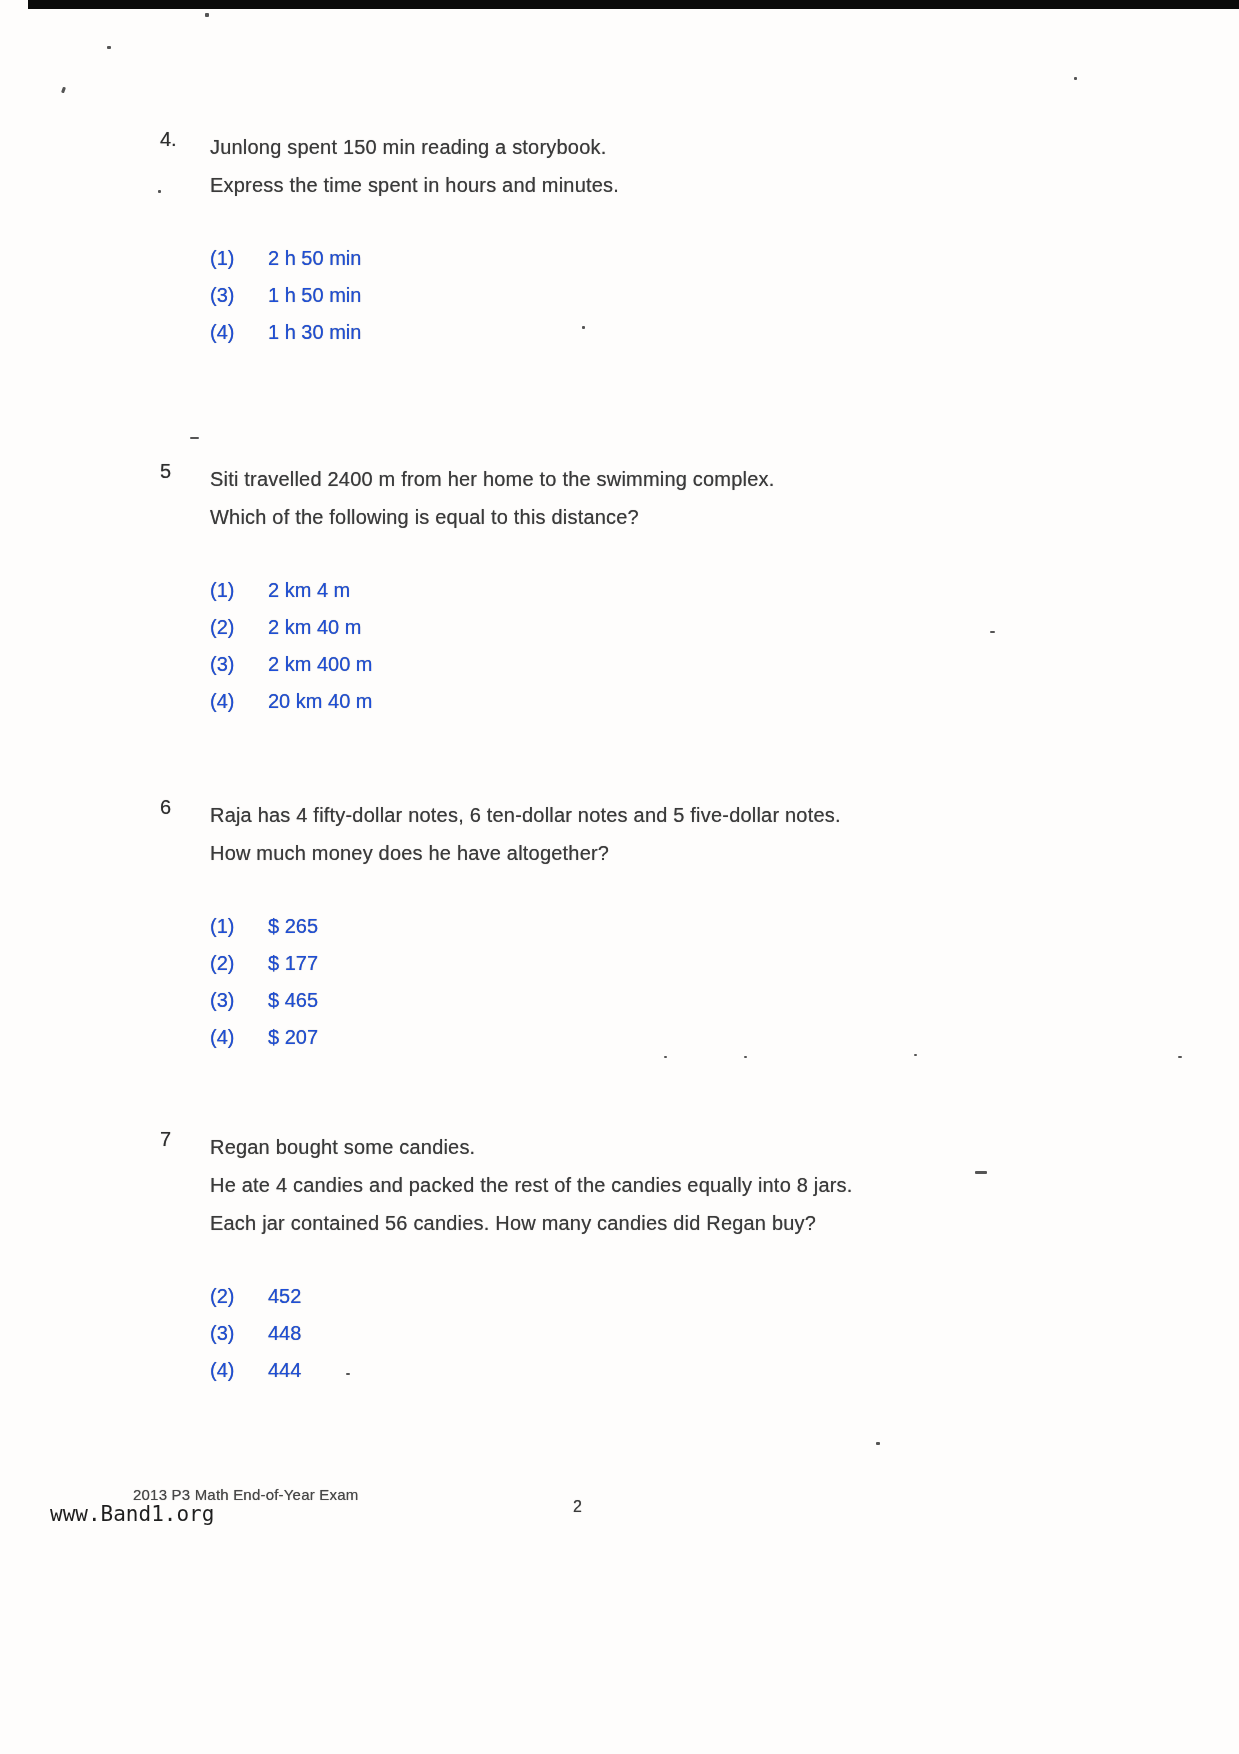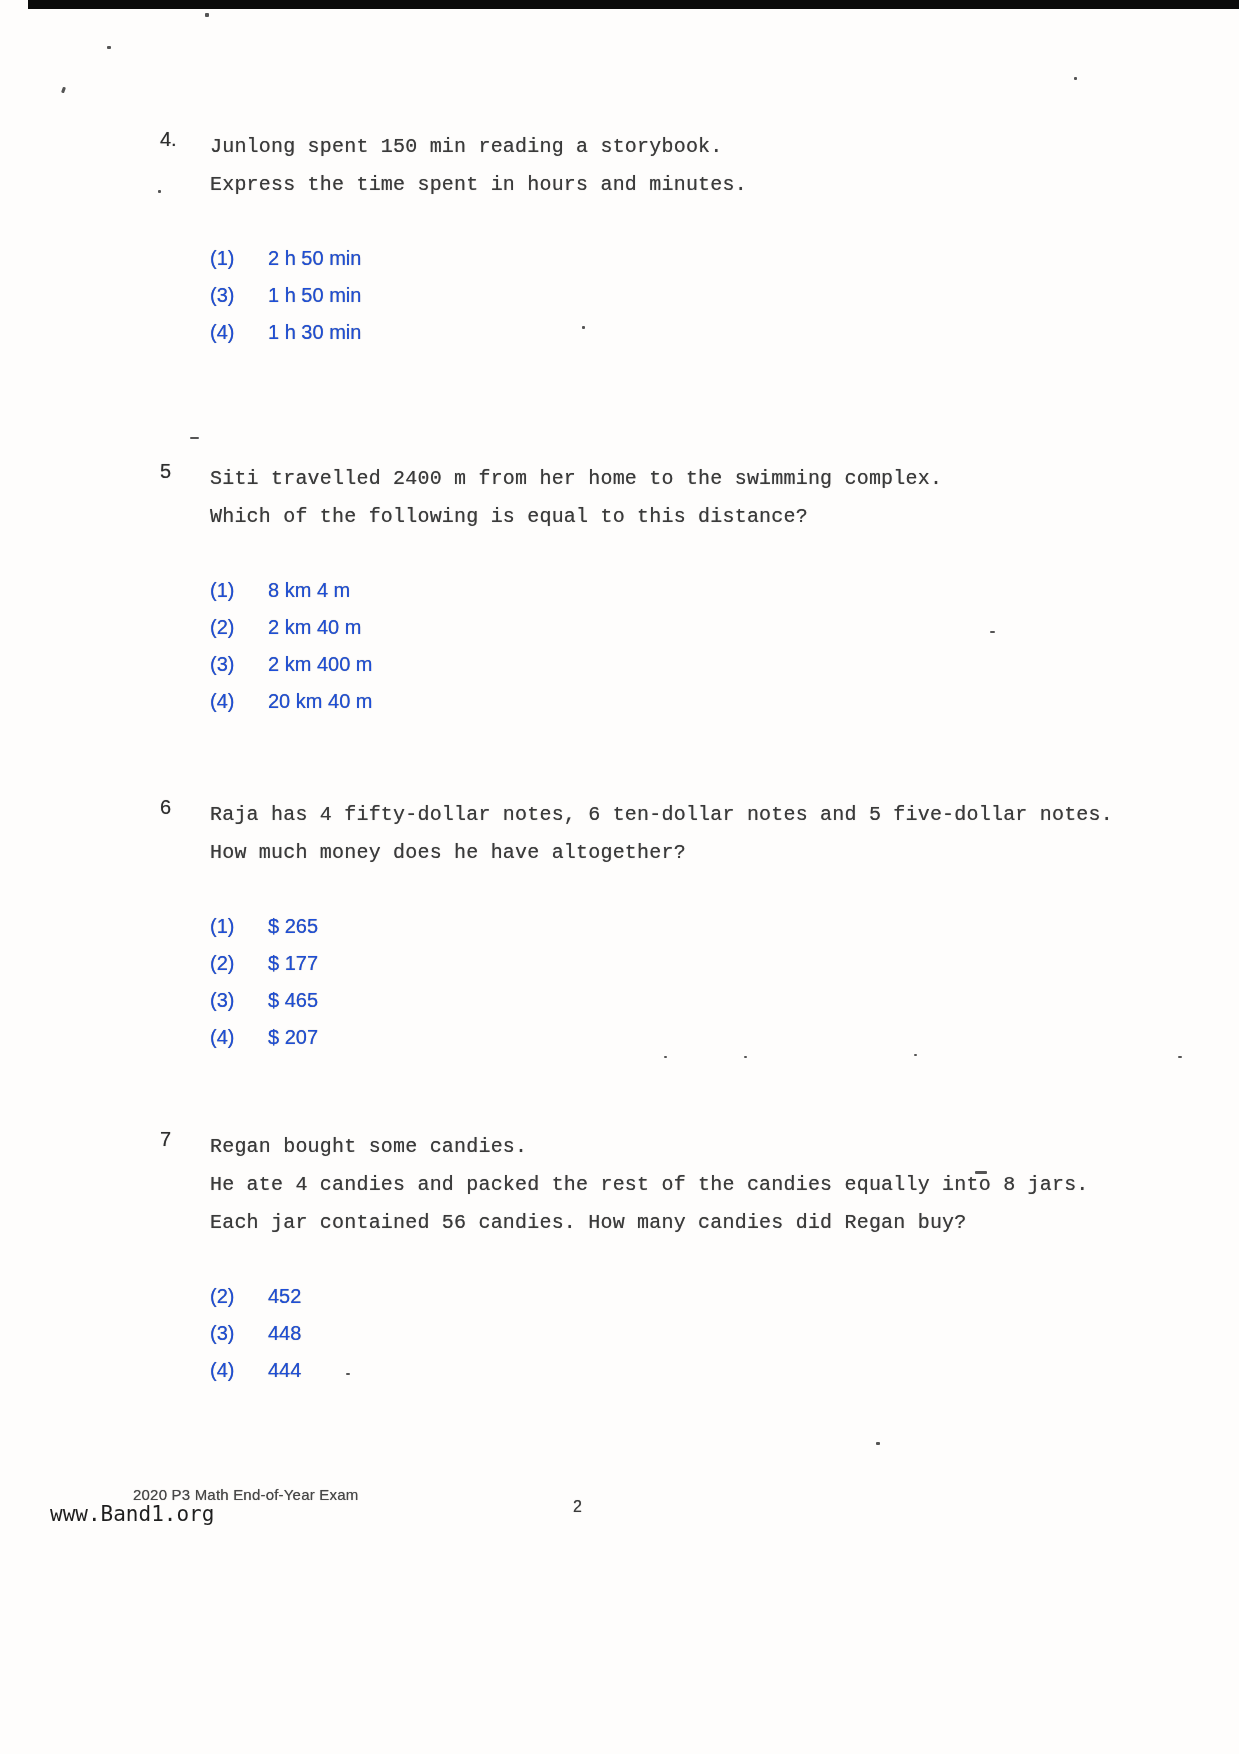--- a/index.html
+++ b/index.html
@@ -24,21 +24,21 @@
   }
 
   .question { position: absolute; left: 160px; width: 960px; }
   .q-num {
     position: absolute; left: 0; top: 0;
     font-size: 20px; color: #2e2e2e;
   }
   .q-body { margin-left: 50px; }
   .q-line {
     font-size: 20px; line-height: 38px;
-    letter-spacing: 0.2px; color: #3a3a3a; font-family: Liberation Mono, monospace;
+    letter-spacing: 0.2px; color: #3a3a3a;
   }
   .options { margin-top: 36px; }
   .option { font-size: 20px; line-height: 37px; color: #1d4ed8; }
   .opt-marker { display: inline-block; width: 58px; }
 
   .footer-exam {
     position: absolute; left: 133px; top: 1486px;
     font-size: 15px; color: #474747; letter-spacing: 0.2px;
   }
   .watermark {
@@ -82,21 +82,21 @@
     </div>
   </section>
 
   <section class="question scan-text" style="top:460px">
     <span class="q-num">5</span>
     <div class="q-body">
       <p class="q-line">Siti travelled 2400 m from her home to the swimming complex.</p>
       <p class="q-line">Which of the following is equal to this distance?</p>
       <div class="options">
         <div class="option">
-          <span class="opt-marker">(1)</span><span class="opt-text">8 km 4 m</span>
+          <span class="opt-marker">(1)</span><span class="opt-text">2 km 4 m</span>
         </div>
         <div class="option">
           <span class="opt-marker">(2)</span><span class="opt-text">2 km 40 m</span>
         </div>
         <div class="option">
           <span class="opt-marker">(3)</span><span class="opt-text">2 km 400 m</span>
         </div>
         <div class="option">
           <span class="opt-marker">(4)</span><span class="opt-text">20 km 40 m</span>
         </div>
@@ -139,21 +139,21 @@
         <div class="option">
           <span class="opt-marker">(3)</span><span class="opt-text">448</span>
         </div>
         <div class="option">
           <span class="opt-marker">(4)</span><span class="opt-text">444</span>
         </div>
       </div>
     </div>
   </section>
 
-  <p class="footer-exam scan-text">2020 P3 Math End-of-Year Exam</p>
+  <p class="footer-exam scan-text">2013 P3 Math End-of-Year Exam</p>
   <p class="watermark">www.Band1.org</p>
   <p class="page-number scan-text">2</p>
 
   <div class="speck" style="left:205px;top:13px;width:4px;height:4px"></div>
   <div class="speck" style="left:107px;top:46px;width:4px;height:3px"></div>
   <div class="speck" style="left:62px;top:87px;width:3px;height:6px;transform:rotate(20deg)"></div>
   <div class="speck" style="left:1074px;top:77px;width:3px;height:3px"></div>
   <div class="speck" style="left:158px;top:190px;width:3px;height:3px"></div>
   <div class="speck" style="left:582px;top:326px;width:3px;height:3px"></div>
   <div class="speck" style="left:190px;top:437px;width:9px;height:2px"></div>

